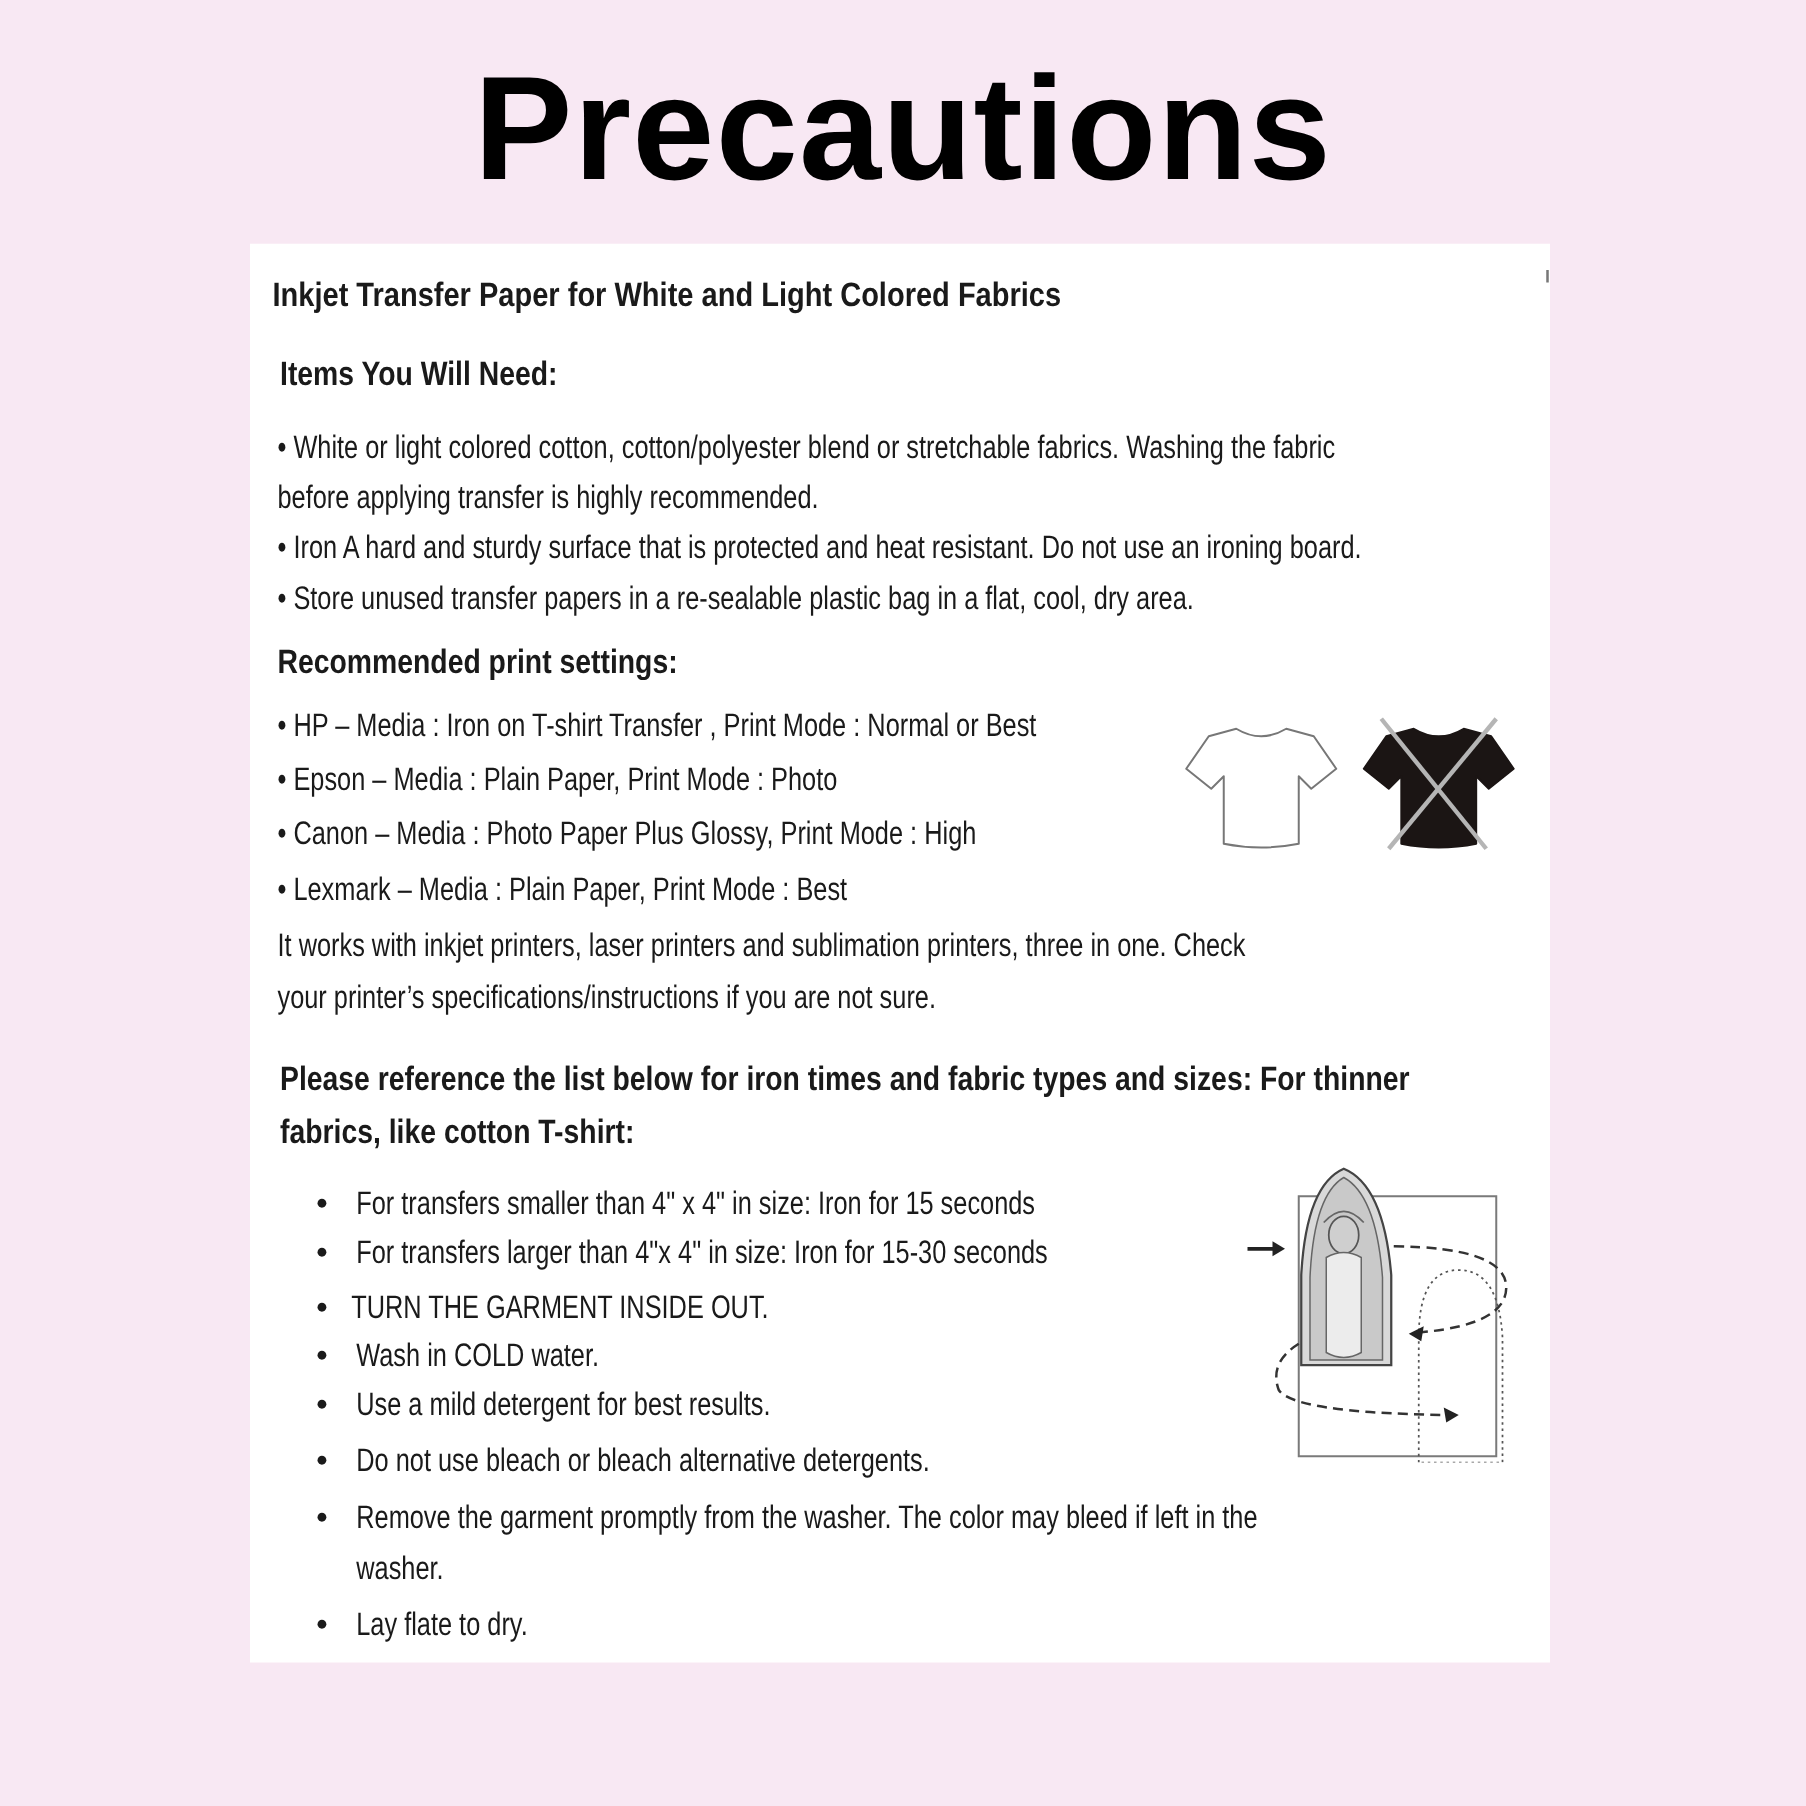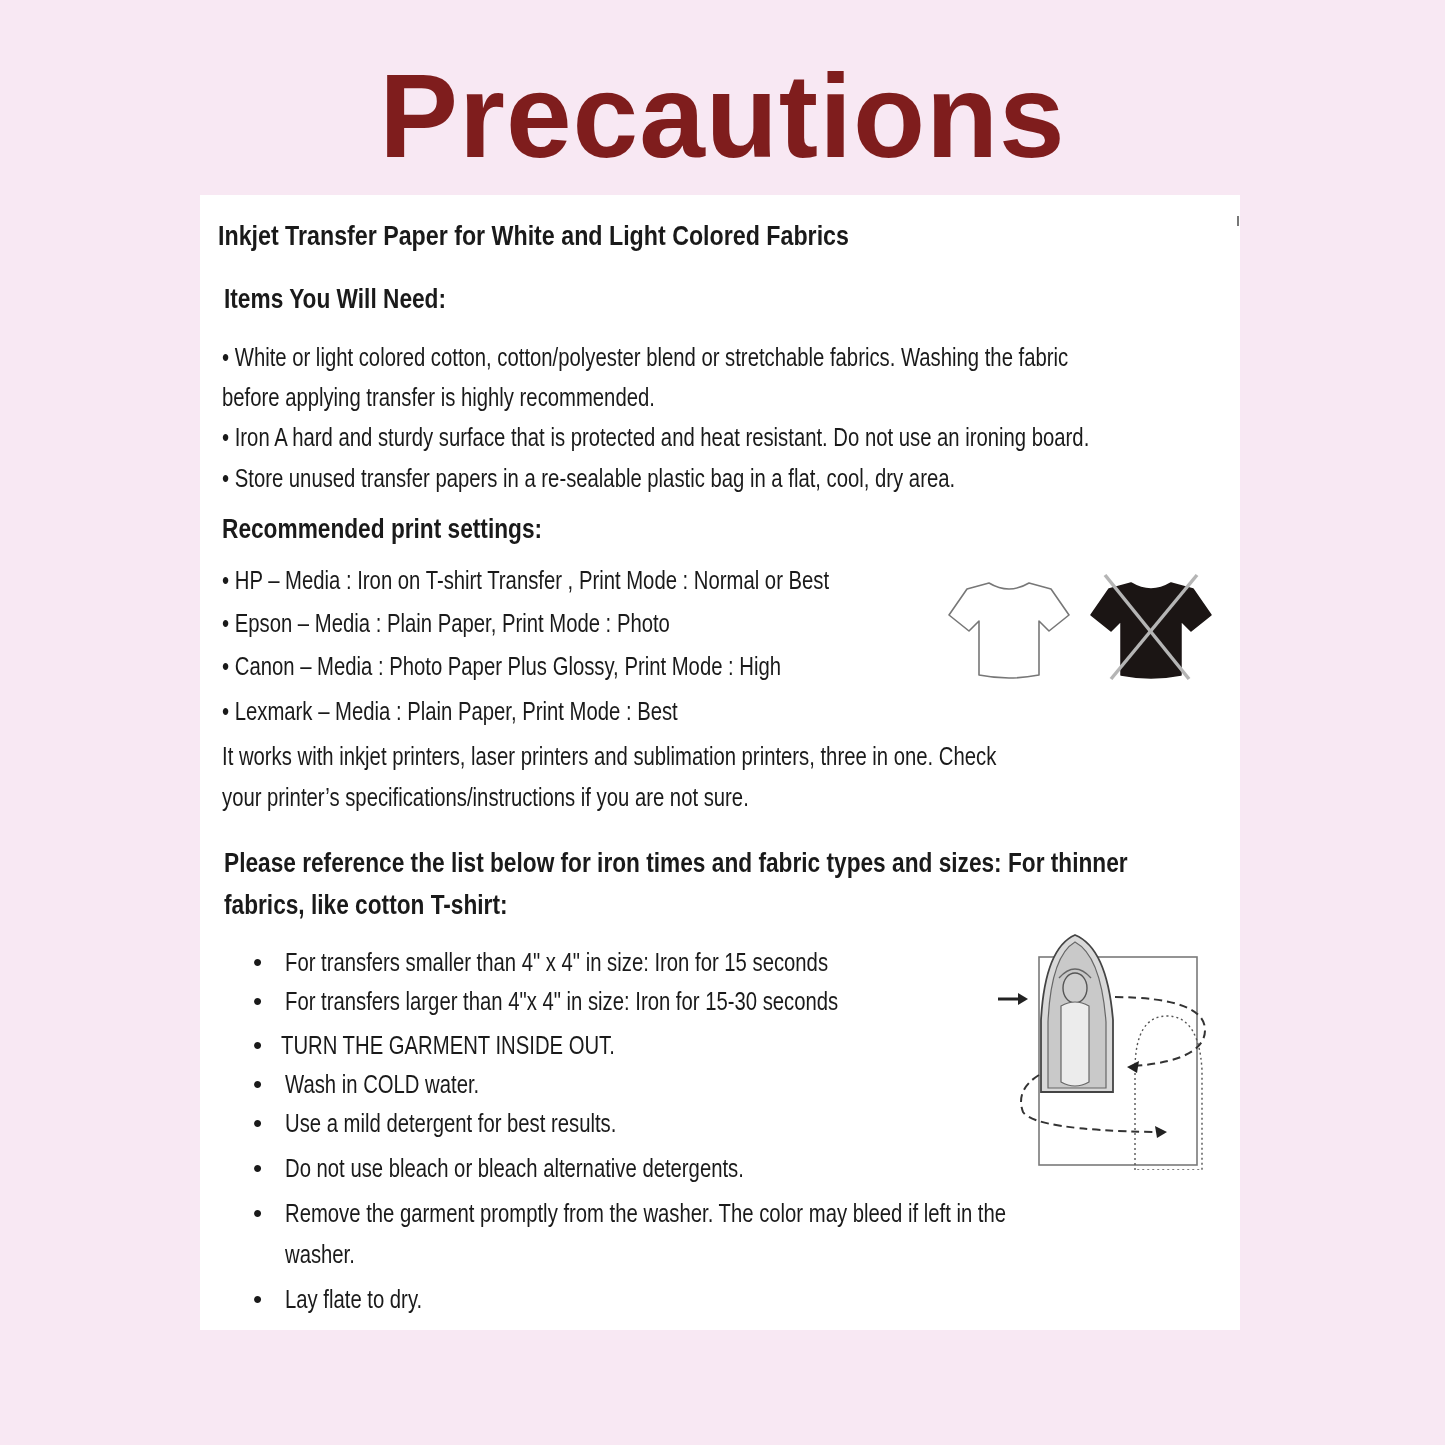--- a/index.html
+++ b/index.html
@@ -11,29 +11,29 @@
       height: 1445px;
       background: #F8E8F3;
       position: relative;
       overflow: hidden;
       font-family: "Liberation Sans Narrow", "Liberation Sans", sans-serif;
       color: #1a1a1a;
     }
     .title {
       position: absolute;
       left: 0;
-      top: 51px;
+      top: 38px;
       width: 1445px;
       text-align: center;
       font-family: "Liberation Sans", sans-serif;
       font-weight: bold;
       font-size: 118px;
       letter-spacing: 1px;
       line-height: 130px;
-      color: #7f1d1d;
+      color: #000000;
     }
     .panel {
       position: absolute;
       left: 200px;
       top: 195px;
       width: 1040px;
       height: 1135px;
       background: #ffffff;
     }
     .panel-tick {

